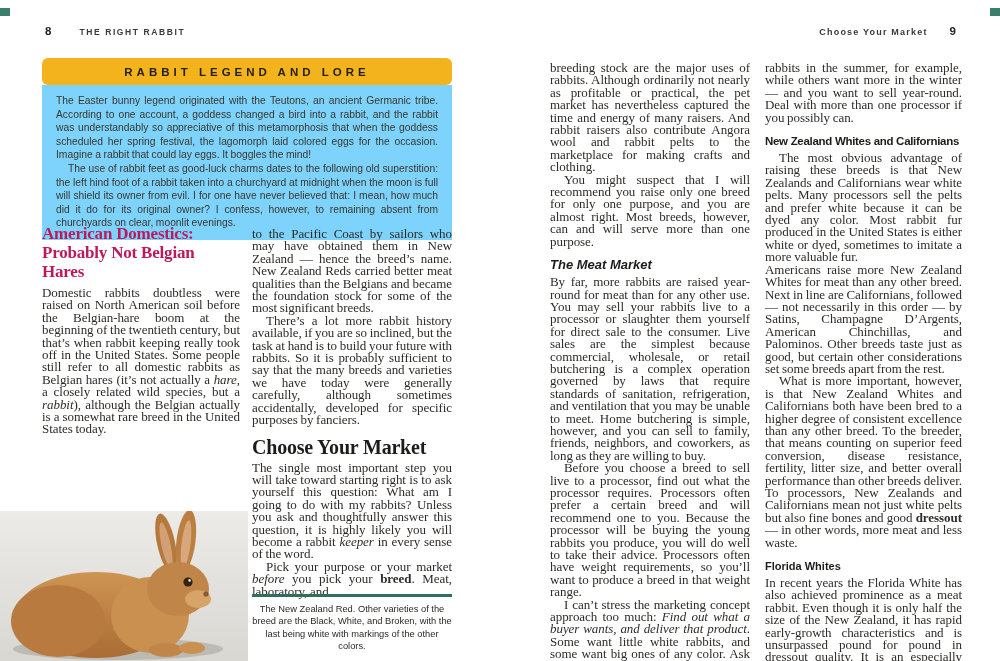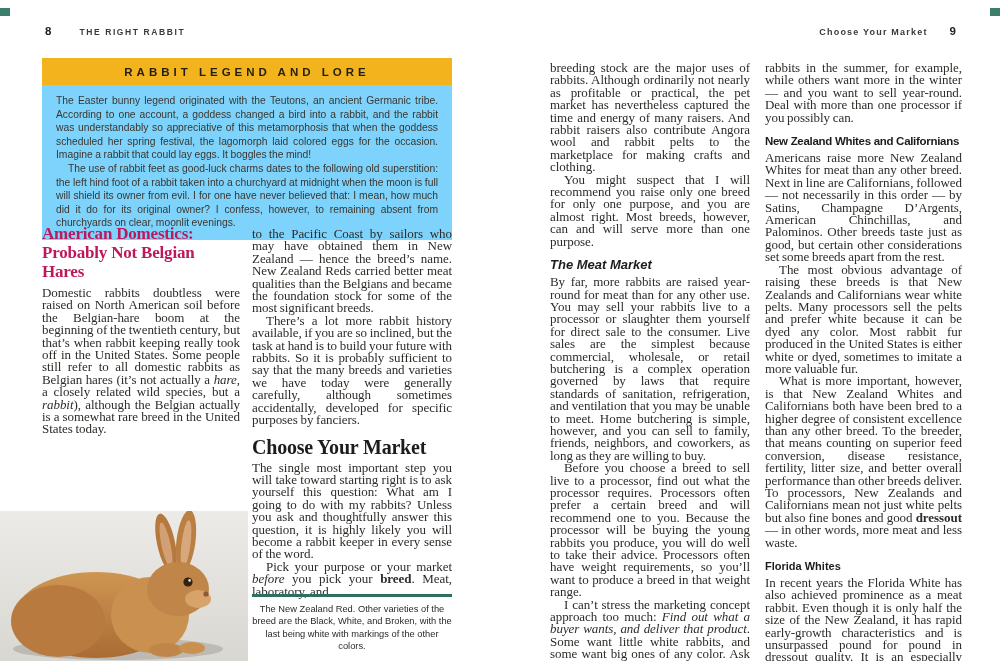--- a/index.html
+++ b/index.html
@@ -20,21 +20,21 @@
   .runhead .folio{font-size:11.5px;font-weight:700;color:#222;}
   .runhead .rh-text{font-size:8.5px;font-weight:700;letter-spacing:1.6px;color:#3a3a3a;text-transform:uppercase;}
   #runhead-left{left:45px;}
   #runhead-left .rh-text{margin-left:28px;}
   #runhead-right{right:44px;text-align:right;}
   #runhead-right .rh-text{margin-right:22px;letter-spacing:1.2px;text-transform:none;font-size:9px;}
 
   
   .legend-box{position:absolute;left:42px;top:58px;width:410px;}
   .legend-title{background:#F2B31C;text-align:center;font-family:"Liberation Sans",sans-serif;
-    font-weight:700;font-size:11.5px;letter-spacing:4px;padding:8px 0 7px;color:#231f14;}
+    font-weight:700;font-size:11.5px;letter-spacing:4px;padding:8px 0 7px;color:#231f14;border-radius:6px;}
   .legend-body{background:#7dd3fc;padding:9px 14px 10px;}
   .legend-body p{font-family:"Liberation Sans",sans-serif;font-size:10.3px;line-height:13.6px;
     margin:0;text-align:justify;color:#3b362e;word-spacing:-0.3px;}
   .legend-body p.ind{text-indent:12px;}
 
   
   .col{position:absolute;}
   #left-col1{left:42px;top:224px;width:198px;}
   #left-col2{left:252px;top:228px;width:200px;}
   #right-col1{left:550px;top:62px;width:200px;}
@@ -89,21 +89,21 @@
   <div class="col" id="left-col1">
     <h2 class="article-title"><span>American Domestics:</span><br>
       <span>Probably Not Belgian Hares</span></h2>
     <p class="body"><span>Domestic rabbits doubtless were raised on North American soil before the Belgian-hare boom at the beginning of the twentieth century, but that’s when rabbit keeping really took off in the United States. Some people still refer to all domestic rabbits as Belgian hares (it’s not actually a </span><span style="font-style: italic;">hare</span><span>, a closely related wild species, but a </span><span style="font-style: italic;">rabbit</span><span>), although the Belgian actually is a somewhat rare breed in the United States today.</span></p>
   </div>
 
   <div class="col" id="left-col2">
     <p class="body">to the Pacific Coast by sailors who may have obtained them in New Zealand — hence the breed’s name. New Zealand Reds carried better meat qualities than the Belgians and became the foundation stock for some of the most significant breeds.</p>
     <p class="body ind">There’s a lot more rabbit history available, if you are so inclined, but the task at hand is to build your future with rabbits. So it is probably sufficient to say that the many breeds and varieties we have today were generally carefully, although sometimes accidentally, developed for specific purposes by fanciers.</p>
     <h1 class="section-title">Choose Your Market</h1>
-    <p class="body"><span>The single most important step you will take toward starting right is to ask yourself this question: What am I going to do with my rabbits? Unless you ask and thoughtfully answer this question, it is highly likely you will become a rabbit </span><span style="">keeper</span><span> in every sense of the word.</span></p>
+    <p class="body"><span>The single most important step you will take toward starting right is to ask yourself this question: What am I going to do with my rabbits? Unless you ask and thoughtfully answer this question, it is highly likely you will become a rabbit </span><span style="font-style: italic;">keeper</span><span> in every sense of the word.</span></p>
     <p class="body ind"><span>Pick your purpose or your market </span><span style="font-style: italic;">before</span><span> you pick your </span><span style="font-weight: 700;">breed</span><span>. Meat, laboratory, and</span></p>
   </div>
 
   <div class="caption-block">
     <div class="caption-rule"></div>
     <p class="caption-text">The New Zealand Red. Other varieties of the breed are the Black, White, and Broken, with the last being white with markings of the other colors.</p>
   </div>
 
   <div class="photo">
     <svg width="248" height="150" viewBox="0 0 248 150" xmlns="http://www.w3.org/2000/svg">
@@ -142,20 +142,20 @@
     <p class="body ind">You might suspect that I will recommend you raise only one breed for only one purpose, and you are almost right. Most breeds, however, can and will serve more than one purpose.</p>
     <h3 class="subhead italic">The Meat Market</h3>
     <p class="body">By far, more rabbits are raised year-round for meat than for any other use. You may sell your rabbits live to a processor or slaughter them yourself for direct sale to the consumer. Live sales are the simplest because commercial, wholesale, or retail butchering is a complex operation governed by laws that require standards of sanitation, refrigeration, and ventilation that you may be unable to meet. Home butchering is simple, however, and you can sell to family, friends, neighbors, and coworkers, as long as they are willing to buy.</p>
     <p class="body ind">Before you choose a breed to sell live to a processor, find out what the processor requires. Processors often prefer a certain breed and will recommend one to you. Because the processor will be buying the young rabbits you produce, you will do well to take their advice. Processors often have weight requirements, so you’ll want to produce a breed in that weight range.</p>
     <p class="body ind"><span>I can’t stress the marketing concept approach too much: </span><span style="font-style: italic;">Find out what a buyer wants, and deliver that product</span><span>. Some want little white rabbits, and some want big ones of any color. Ask them what they need, and produce whatever that is. But don’t put all your rabbits in one basket. Some processors want more</span></p>
   </div>
 
   <div class="col" id="right-col2">
     <p class="body">rabbits in the summer, for example, while others want more in the winter — and you want to sell year-round. Deal with more than one processor if you possibly can.</p>
     <h3 class="subhead tight">New Zealand Whites and Californians</h3>
+    <p class="body ind">The most obvious advantage of raising these breeds is that New Zealands and Californians wear white pelts. Many processors sell the pelts and prefer white because it can be dyed any color. Most rabbit fur produced in the United States is either white or dyed, sometimes to imitate a more valuable fur.</p>
     <p class="body">Americans raise more New Zealand Whites for meat than any other breed. Next in line are Californians, followed — not necessarily in this order — by Satins, Champagne D’Argents, American Chinchillas, and Palominos. Other breeds taste just as good, but certain other considerations set some breeds apart from the rest.</p>
-    <p class="body ind">The most obvious advantage of raising these breeds is that New Zealands and Californians wear white pelts. Many processors sell the pelts and prefer white because it can be dyed any color. Most rabbit fur produced in the United States is either white or dyed, sometimes to imitate a more valuable fur.</p>
     <p class="body ind"><span>What is more important, however, is that New Zealand Whites and Californians both have been bred to a higher degree of consistent excellence than any other breed. To the breeder, that means counting on superior feed conversion, disease resistance, fertility, litter size, and better overall performance than other breeds deliver. To processors, New Zealands and Californians mean not just white pelts but also fine bones and good </span><span style="font-weight: 700;">dressout</span><span> — in other words, more meat and less waste.</span></p>
     <h3 class="subhead">Florida Whites</h3>
     <p class="body">In recent years the Florida White has also achieved prominence as a meat rabbit. Even though it is only half the size of the New Zealand, it has rapid early-growth characteristics and is unsurpassed pound for pound in dressout quality. It is an especially good breed</p>
   </div>
 
 </div>
 
 </body></html>

